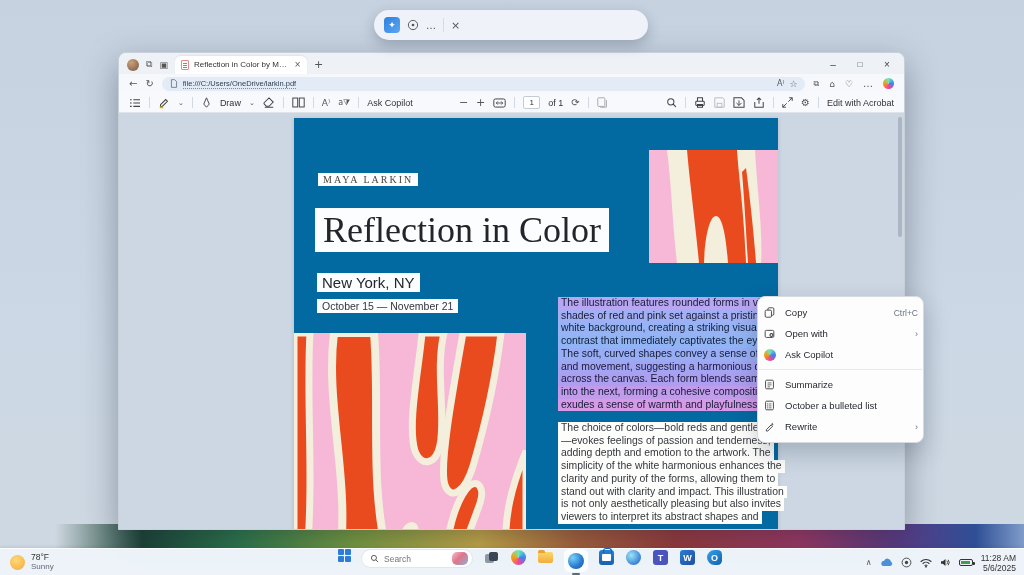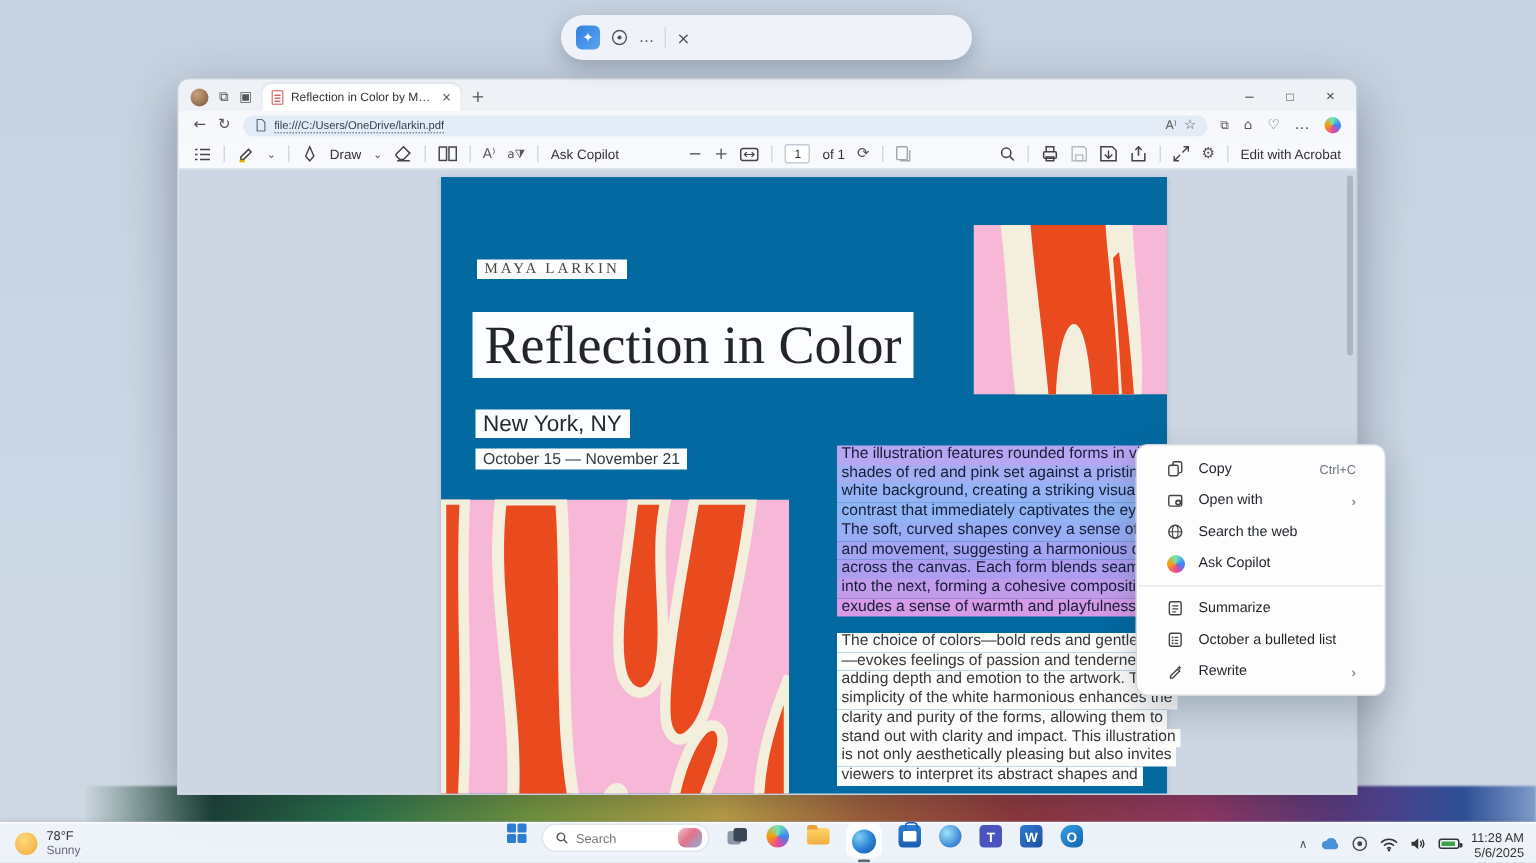--- a/index.html
+++ b/index.html
@@ -72,21 +72,21 @@
   .p1 div:nth-of-type(5){background:#98adf3}.p1 div:nth-of-type(6){background:#a4a4f2}
   .p1 div:nth-of-type(7){background:#ae9ef0}.p1 div:nth-of-type(8){background:#c29ceb}
   .p1 div:nth-of-type(9){background:#d69ae6}
   .p2{left:264px;top:304px;color:#33363c}
   .p2 div{background:#fdfdfb}
   .art{position:absolute}
 
   
   .ctx{left:757px;top:296px;width:167px;background:#fdfdfe;border:1px solid #d7dbe0;border-radius:8px;
     box-shadow:0 10px 24px rgba(20,30,50,.22);padding:5px 0;z-index:60}
-  .ctx .item{height:21px;display:flex;align-items:center;gap:9px;padding:0 19px;font-size:9.5px;color:#1f2328}
+  .ctx .item{height:21px;display:flex;align-items:center;gap:9px;padding:0 5px;font-size:9.5px;color:#1f2328}
   .ctx .sc{margin-left:auto;font-size:8.5px;color:#6b7280}
   .ctx .chev{margin-left:auto;font-size:9px;color:#6b7280}
   .ctx .div{height:1px;background:#e6e8ec;margin:4px 1px}
   .cicon{width:13px;height:13px;display:inline-flex;align-items:center;justify-content:center}
 
   
   .taskbar{position:absolute;left:0;bottom:0;width:1024px;height:27px;
     background:rgba(238,244,250,.95);border-top:1px solid rgba(255,255,255,.7);z-index:30;
     box-shadow:0 -1px 3px rgba(40,55,80,.12)}
   .weather{position:absolute;left:10px;top:3px;display:flex;gap:6px;align-items:center}
@@ -357,30 +357,20 @@
             <rect x="1.5" y="3" width="11" height="9" rx="1.5" fill="none" stroke="#444" stroke-width="1.2"></rect>
             <circle cx="9.5" cy="9" r="2.6" fill="#444"></circle>
             <path d="M9.5 7.8v2.4M8.3 9h2.4" stroke="#fff" stroke-width="1"></path>
           </svg>
         </span>
       <span>Open with</span>
       <span class="chev">›</span>
     </div>
     <div class="item">
       <span class="cicon">
-          <svg width="11" height="11" viewBox="0 0 14 14">
-            <circle cx="7" cy="7" r="5.5" fill="none" stroke="#444" stroke-width="1.2"></circle>
-            <ellipse cx="7" cy="7" rx="2.4" ry="5.5" fill="none" stroke="#444" stroke-width="1"></ellipse>
-            <path d="M1.5 7h11" stroke="#444" stroke-width="1"></path>
-          </svg>
-        </span>
-      <span>Search the web</span>
-    </div>
-    <div class="item">
-      <span class="cicon">
           <span class="copilot-sm"></span>
         </span>
       <span>Ask Copilot</span>
     </div>
     <div class="div"></div>
     <div class="item">
       <span class="cicon">
           <svg width="11" height="11" viewBox="0 0 14 14">
             <rect x="2" y="1.5" width="10" height="11" rx="1.5" fill="none" stroke="#444" stroke-width="1.2"></rect>
             <path d="M4.5 5h5M4.5 7.5h5M4.5 10h3" stroke="#444" stroke-width="1"></path>

